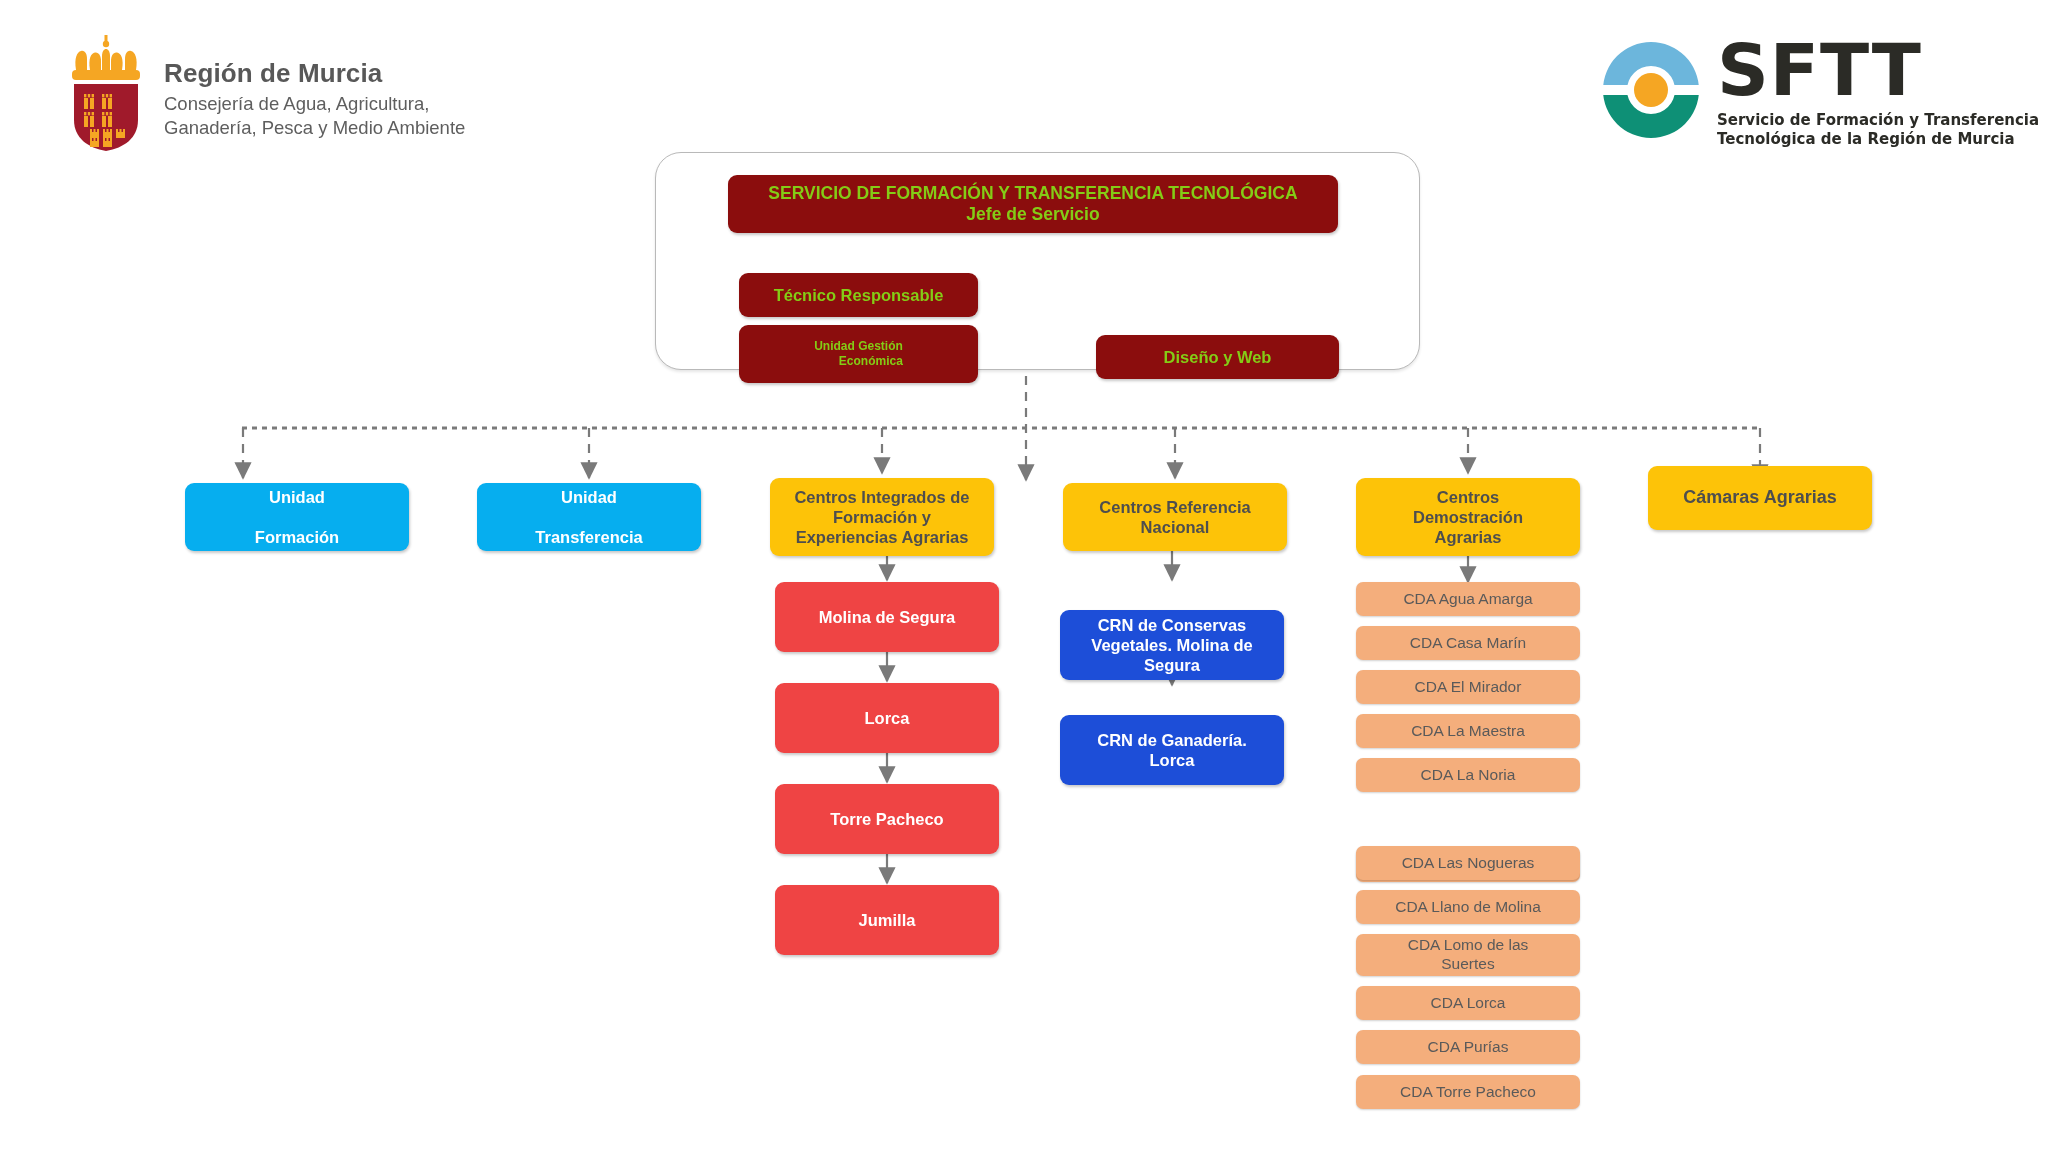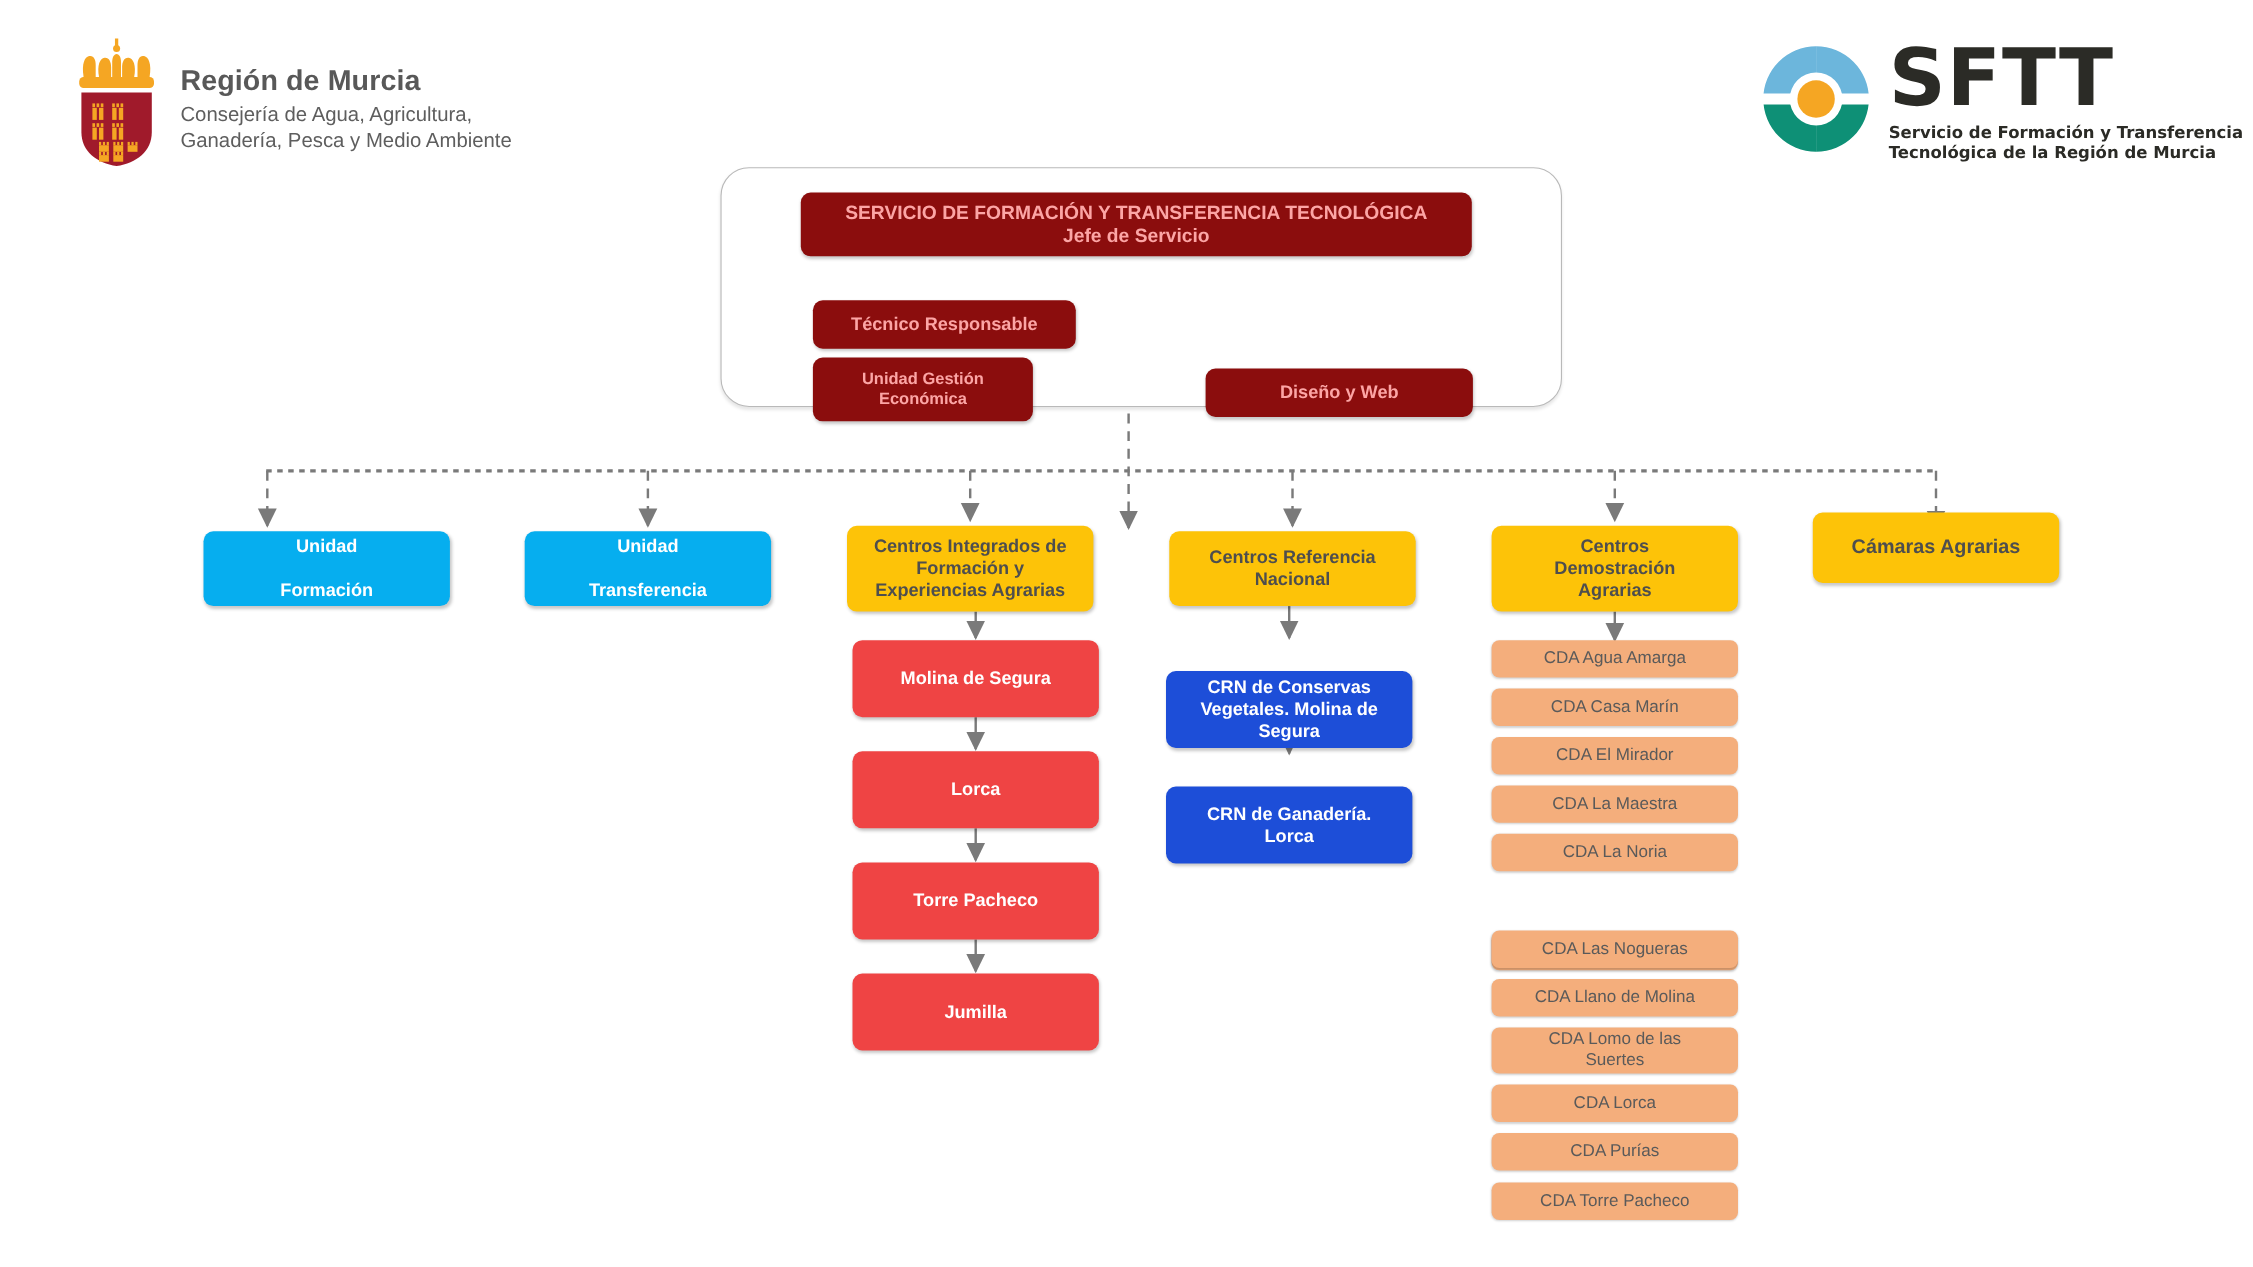--- a/index.html
+++ b/index.html
@@ -45,31 +45,31 @@
   }
 
   .node {
     position: absolute; border-radius: 9px; display: flex;
     align-items: center; justify-content: center; text-align: center;
     box-shadow: 1px 2px 3px rgba(0,0,0,.22);
     line-height: 1.22;
   }
   .node span { display: block; white-space: pre-line; }
 
-  .red   { background: #8B0D0D; color: #fca5a5; font-weight: bold; }
+  .red   { background: #8B0D0D; color: #84cc16; font-weight: bold; }
   .blue  { background: #06AEEF; color: #ffffff; font-weight: bold; }
   .yellow{ background: #FDC308; color: #4e4e4e; font-weight: bold; }
   .orange{ background: #ef4444; color: #ffffff; font-weight: bold; }
   .dorange{ background: #1d4ed8; color: #ffffff; font-weight: bold; margin-top: 28px; }
   .salmon{ background: #F4AE7C; color: #5a5a5a; font-weight: normal; }
 
   
   #n-jefe  { left: 72px;  top: 22px;  width: 610px; height: 58px;  font-size: 17.5px; }
   #n-tecnico { left: 83px; top: 120px; width: 239px; height: 44px; font-size: 16.5px; }
-  #n-unidad-econ { left: 83px; top: 172px; width: 200px; height: 58px; font-size: 15px; }
+  #n-unidad-econ { left: 83px; top: 172px; width: 239px; height: 58px; font-size: 12px; text-align: right; }
   #n-diseno { left: 440px; top: 182px; width: 243px; height: 44px; font-size: 16.5px; }
 
   
   #wires { position: absolute; left: 0; top: 0; width: 2048px; height: 1152px; pointer-events: none; }
 
   
   #n-u-formacion    { left: 185px;  top: 483px; width: 224px; height: 68px; font-size: 16.5px; }
   #n-u-transfer     { left: 477px;  top: 483px; width: 224px; height: 68px; font-size: 16.5px; }
   #n-cifea          { left: 770px;  top: 478px; width: 224px; height: 78px; font-size: 16.5px; }
   #n-crn            { left: 1063px; top: 483px; width: 224px; height: 68px; font-size: 16.5px; }

